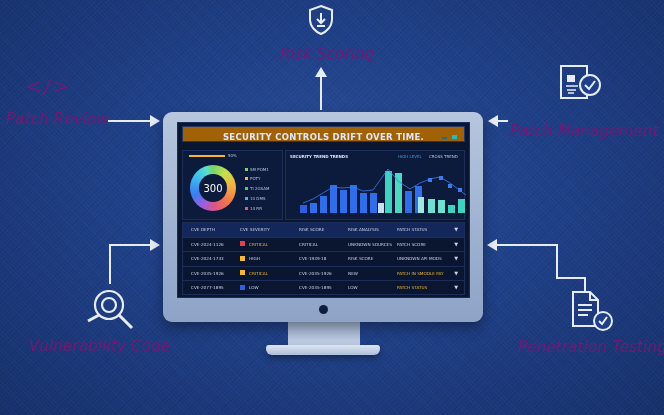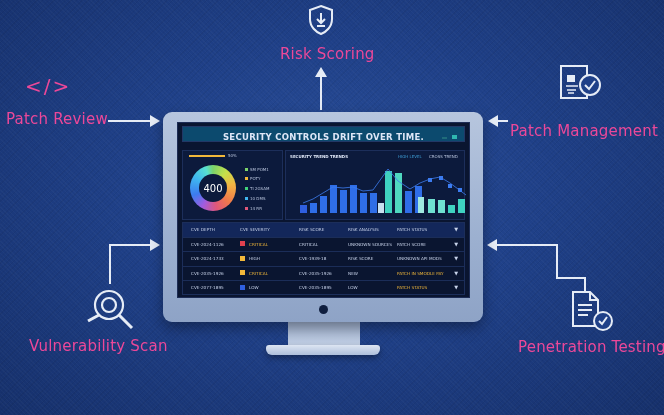--- a/index.html
+++ b/index.html
@@ -14,23 +14,24 @@
   .grain {
     position: absolute; inset: 0;
     background-image:
       repeating-linear-gradient(45deg, rgba(255,255,255,0.025) 0 1px, transparent 1px 3px),
       repeating-linear-gradient(-45deg, rgba(0,0,0,0.05) 0 1px, transparent 1px 4px);
     pointer-events: none;
   }
   .label {
     position: absolute;
     font-size: 15px;
-    color: #ec4899;
+    color: #701a75;
     white-space: nowrap;
     letter-spacing: 0.2px;
+    font-style: italic;
   }
   .icon { position: absolute; }
   .line { position: absolute; background: #e6ecf6; }
   .arrow { position: absolute; width: 0; height: 0; }
 
   
   .monitor {
     position: absolute; left: 163px; top: 112px; width: 320px; height: 210px;
     border-radius: 9px;
     background: linear-gradient(180deg, #b7c6de 0%, #9cb0d0 60%, #8ea3c6 100%);
@@ -51,21 +52,21 @@
     box-shadow: 0 3px 6px rgba(0,0,0,0.35);
   }
   .screen {
     position: absolute; left: 177px; top: 122px; width: 293px; height: 176px;
     background: #0a1530;
     border: 1px solid #1d2c55;
     overflow: hidden;
   }
   .scr-title-bar {
     position: absolute; left: 4px; top: 3px; right: 4px; height: 16px;
-    border: 1px solid #223866; background: #0c4a6e;
+    border: 1px solid #223866; background: #a16207;
   }
   .scr-title {
     position: absolute; left: 0; right: 0; top: 5px; text-align: center;
     font-size: 8.5px; font-weight: bold; color: #dfe7f7; letter-spacing: 0.3px;
   }
   .scr-ctrl { position: absolute; top: 8px; width: 5px; height: 4px; }
 
   .panel-left {
     position: absolute; left: 4px; top: 27px; width: 101px; height: 70px;
     border: 1px solid #1c2e5a; background: #0c1a3c;
@@ -132,21 +133,21 @@
 
 <div class="line" style="left:109px;top:244px;width:2px;height:40px;"></div>
 <div class="line" style="left:109px;top:244px;width:42px;height:2px;"></div>
 <div class="arrow" style="left:150px;top:239px;border-top:6px solid transparent;border-bottom:6px solid transparent;border-left:10px solid #e6ecf6;"></div>
 <svg class="icon" style="left:82px;top:284px" width="56" height="50" viewBox="0 0 56 50">
   <circle cx="27" cy="21" r="14" fill="none" stroke="#e6ecf6" stroke-width="2.2"></circle>
   <circle cx="27" cy="21" r="7" fill="none" stroke="#e6ecf6" stroke-width="2.2"></circle>
   <path d="M37 31 L50 44" stroke="#e6ecf6" stroke-width="3"></path>
   <path d="M17 31 L6 37" stroke="#e6ecf6" stroke-width="3"></path>
 </svg>
-<div class="label" style="left:29px;top:337px;">Vulnerability Scan</div>
+<div class="label" style="left:29px;top:337px;">Vulnerability Code</div>
 
 <div class="arrow" style="left:487px;top:239px;border-top:6px solid transparent;border-bottom:6px solid transparent;border-right:10px solid #e6ecf6;"></div>
 <div class="line" style="left:495px;top:244px;width:62px;height:2px;"></div>
 <div class="line" style="left:556px;top:244px;width:2px;height:34px;"></div>
 <div class="line" style="left:556px;top:277px;width:30px;height:2px;"></div>
 <div class="line" style="left:584px;top:277px;width:2px;height:14px;"></div>
 <svg class="icon" style="left:570px;top:290px" width="46" height="44" viewBox="0 0 46 44">
   <path d="M3 2 L20 2 L28 10 L28 36 L3 36 Z" fill="none" stroke="#e6ecf6" stroke-width="2"></path>
   <path d="M20 2 L20 10 L28 10" fill="none" stroke="#e6ecf6" stroke-width="2"></path>
   <path d="M8 15 L22 15 M8 20 L22 20 M8 25 L18 25" stroke="#e6ecf6" stroke-width="1.8"></path>
@@ -165,21 +166,21 @@
   <div class="scr-title-bar">
     <div class="scr-title">SECURITY CONTROLS DRIFT OVER TIME.</div>
     <div class="scr-ctrl" style="right:17px;background:#1f6c7a;height:1.5px;top:10px;"></div>
     <div class="scr-ctrl" style="right:7px;background:#2fb8b0;"></div>
   </div>
 
   <div class="panel-left">
     <div style="position:absolute;left:6px;top:4px;width:36px;height:1.5px;background:#f2b83a;"></div>
     <div class="tiny" style="left:45px;top:2px;">50%</div>
     <div class="donut">
-      <div class="donut-hole">400</div>
+      <div class="donut-hole">300</div>
     </div>
     <div class="legend-dot" style="left:62px;top:17px;background:#7bd36b;"></div>
     <div class="tiny" style="left:67px;top:16px;">SM POM1</div>
     <div class="legend-dot" style="left:62px;top:26px;background:#f2b83a;"></div>
     <div class="tiny" style="left:67px;top:25px;">POTY</div>
     <div class="legend-dot" style="left:62px;top:36px;background:#3fd27a;"></div>
     <div class="tiny" style="left:67px;top:35px;">TI 2GSAM</div>
     <div class="legend-dot" style="left:62px;top:46px;background:#3fb7f0;"></div>
     <div class="tiny" style="left:67px;top:45px;">10 DMS</div>
     <div class="legend-dot" style="left:62px;top:56px;background:#e0577a;"></div>

